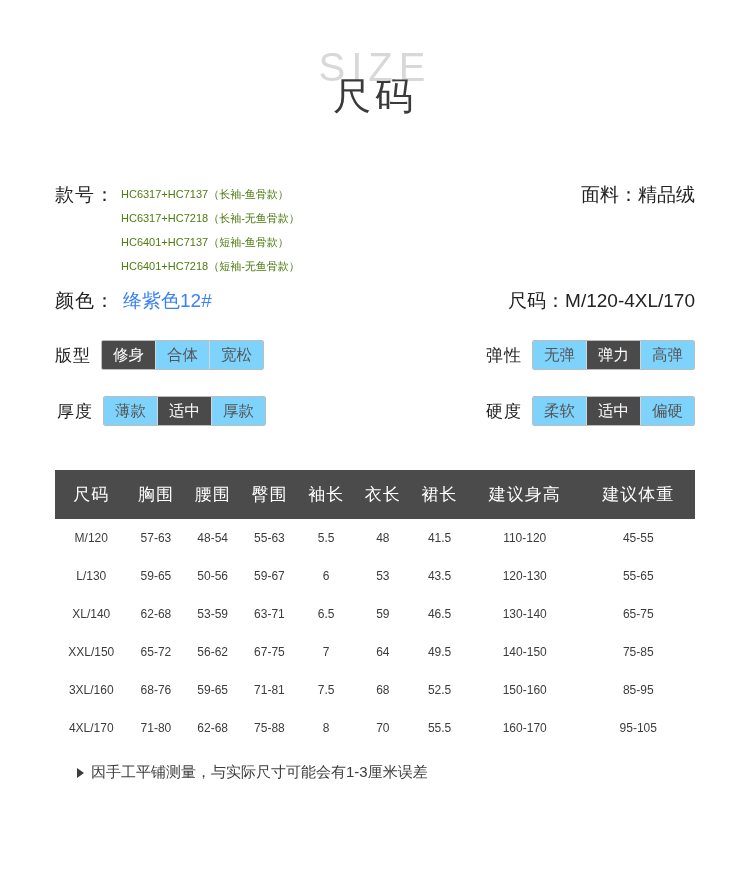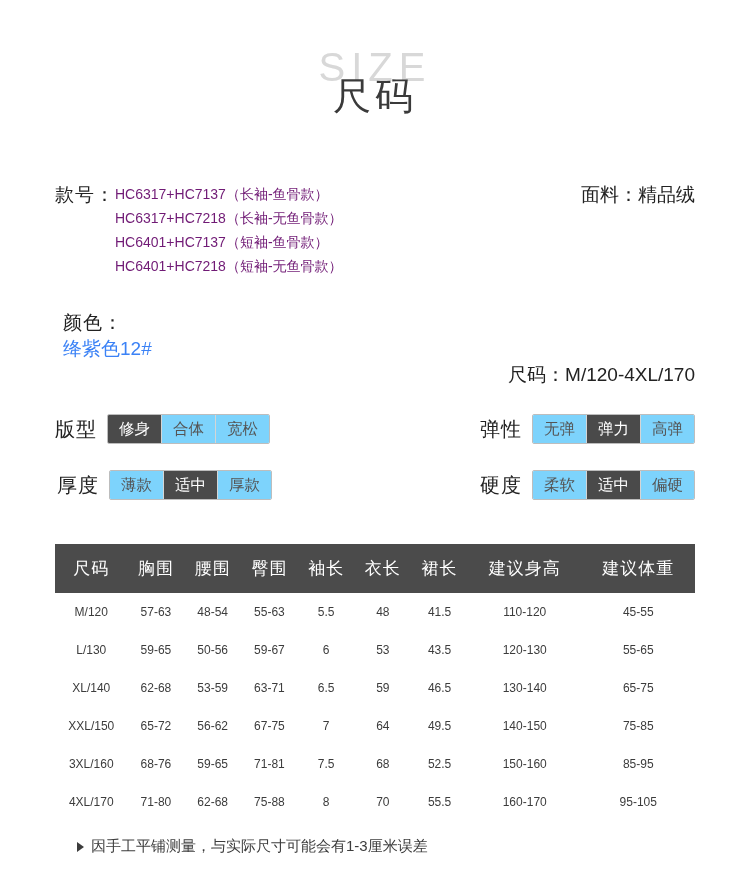--- a/index.html
+++ b/index.html
@@ -51,38 +51,38 @@
     display: flex;
     align-items: flex-start;
   }
   .label-lg {
     font-size: 19px;
     color: #222;
     white-space: nowrap;
     letter-spacing: 1px;
   }
   .model-codes {
+    margin-left: 6px;
     line-height: 24px;
-    font-size: 14px;
-    color: #701a75;
+    font-size: 11px;
+    color: #4d7c0f;
   }
   .model-codes div { white-space: nowrap; }
   .fabric {
     margin-left: auto;
     font-size: 19px;
     color: #222;
     white-space: nowrap;
     padding-left: 10px;
   }
 
   .row-color {
     display: flex;
     align-items: baseline;
-    margin-top: 32px;
-    flex-direction: column;
+    margin-top: 10px;
   }
   .color-val {
     margin-left: 8px;
     font-size: 19px;
     color: #3b82f6;
   }
   .sizes-val {
     margin-left: auto;
     font-size: 19px;
     color: #222;
@@ -96,21 +96,21 @@
     margin-top: 26px;
   }
   .opt-group {
     display: flex;
     align-items: center;
   }
   .opt-group.right {
     margin-left: auto;
   }
   .opt-title {
-    font-size: 20px;
+    font-size: 17px;
     color: #222;
     margin-right: 10px;
     letter-spacing: 1px;
   }
   .pill {
     display: flex;
     border: 1px solid #bdbdbd;
     border-radius: 2px;
     overflow: hidden;
   }

